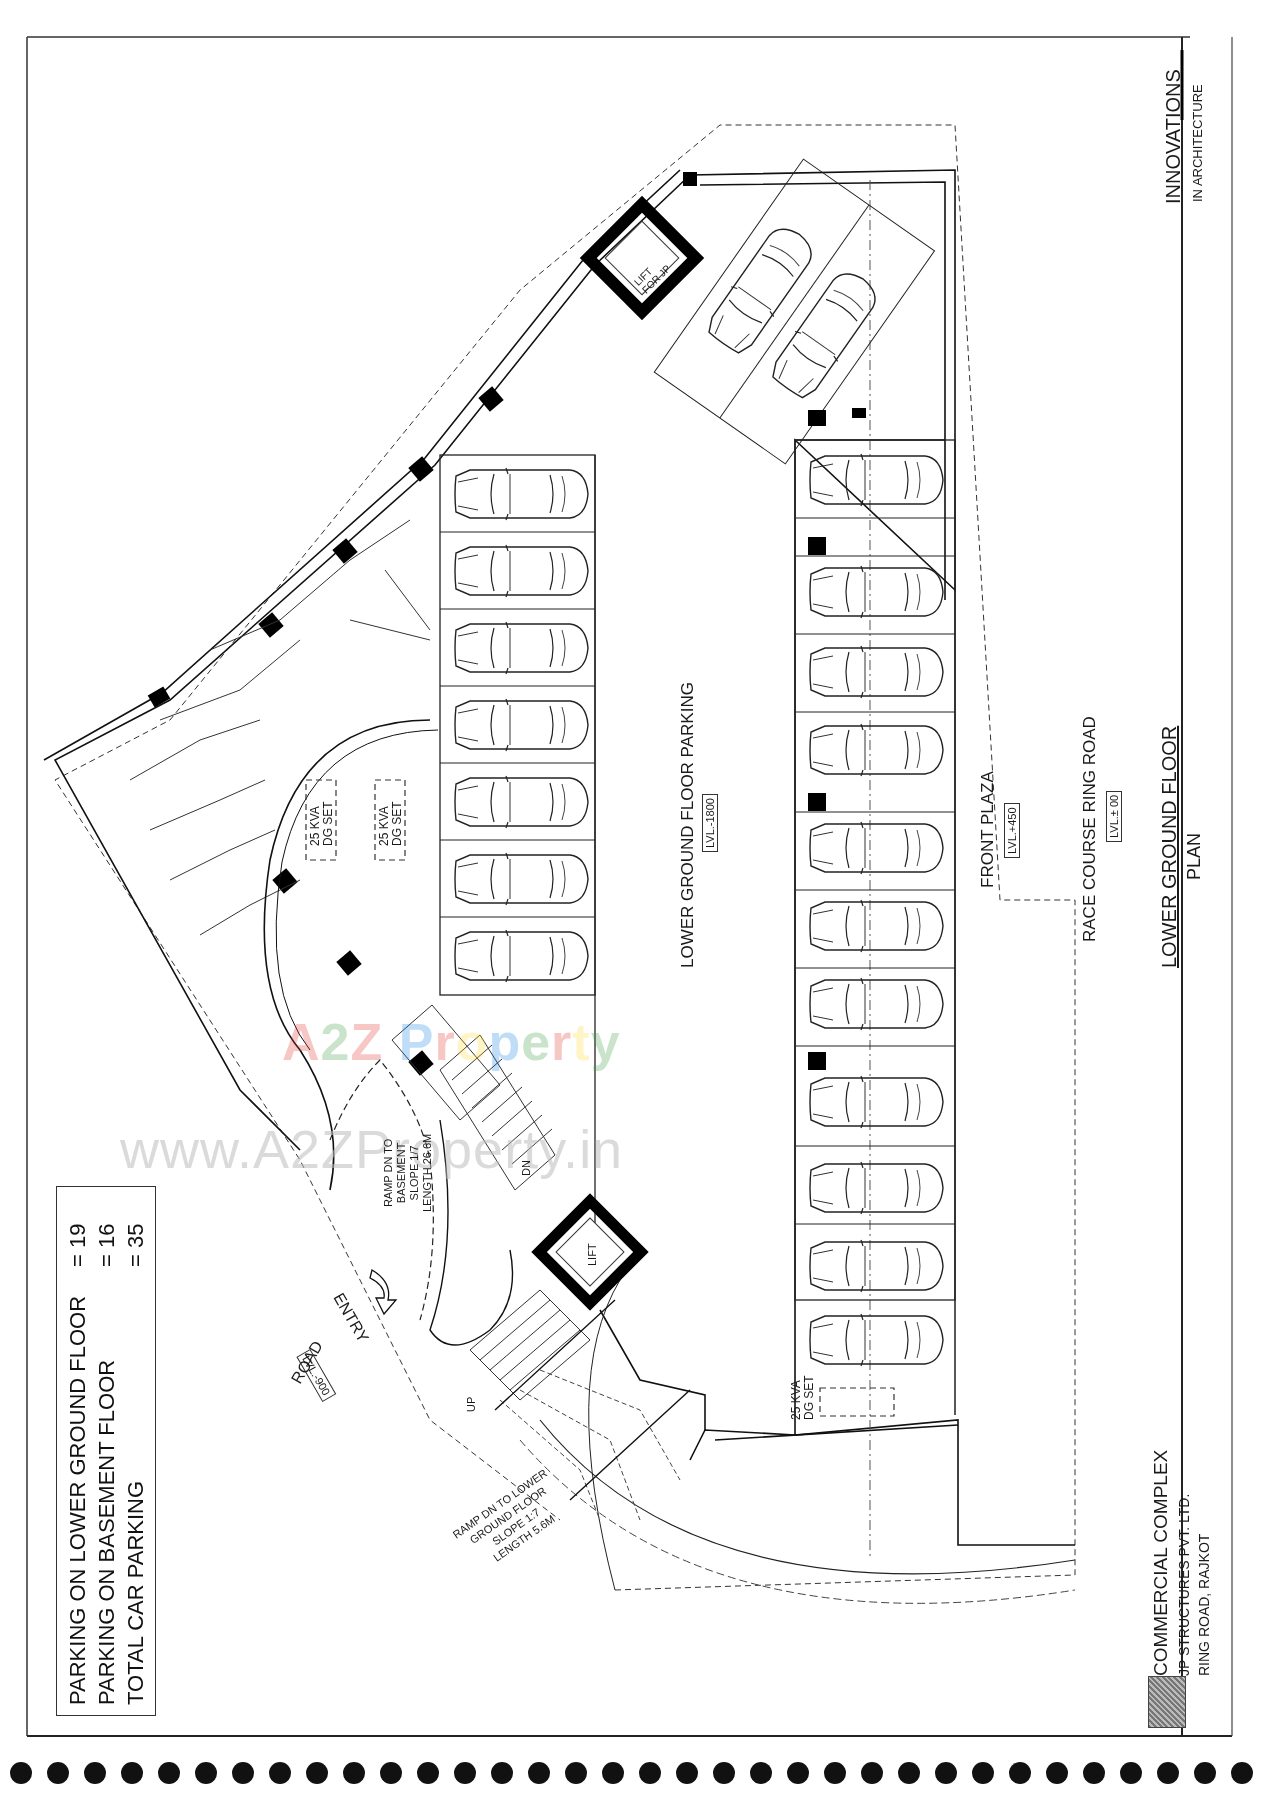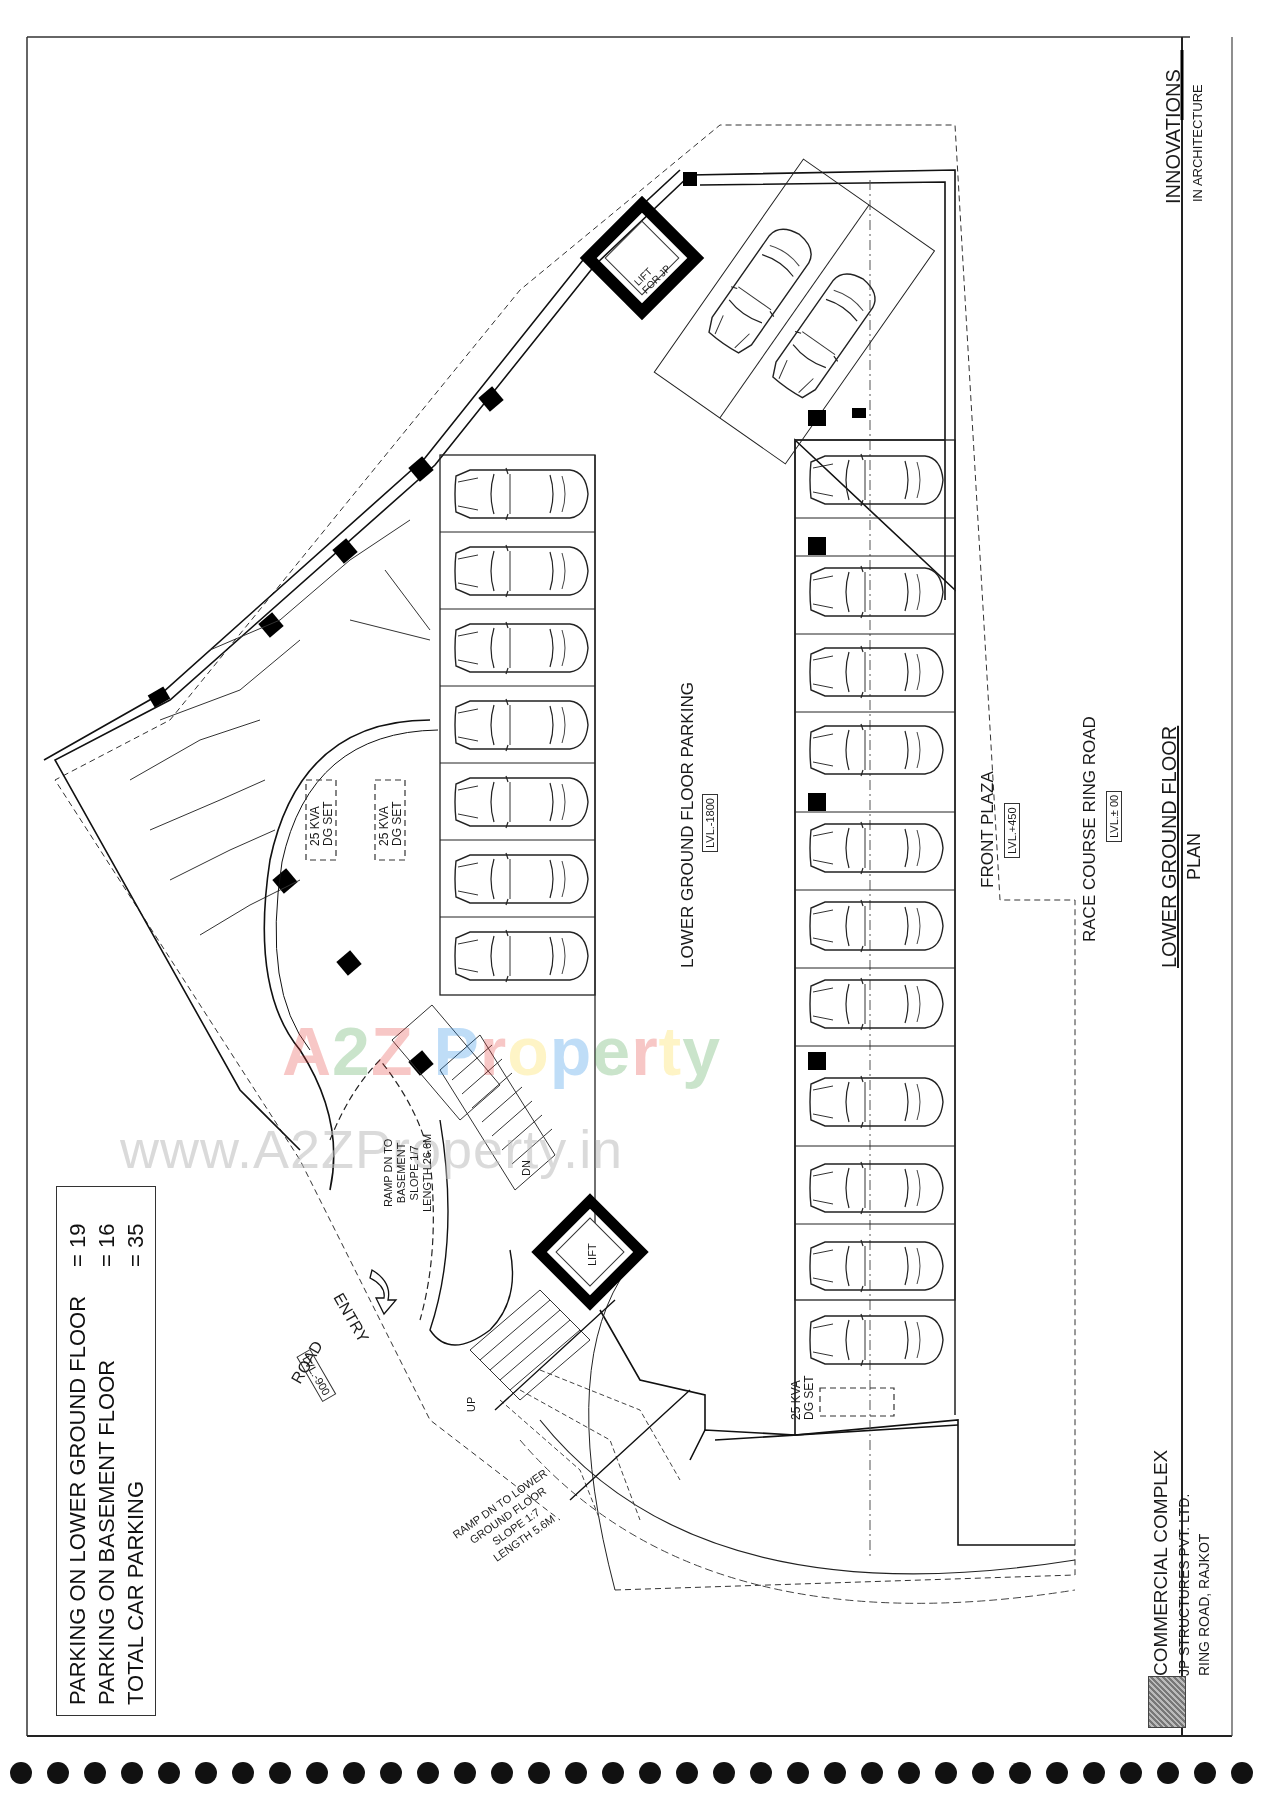--- a/index.html
+++ b/index.html
@@ -3,21 +3,21 @@
 <meta charset="utf-8">
 <style>
   html,body{margin:0;padding:0;background:#fff;}
   body{width:1268px;height:1796px;position:relative;overflow:hidden;font-family:"Liberation Sans",sans-serif;color:#111;}
   #plan{position:absolute;left:0;top:0;width:1268px;height:1796px;}
   .vtext{position:absolute;transform-origin:left top;white-space:nowrap;font-family:"Liberation Sans",sans-serif;color:#1a1a1a;}
   .rot{transform:rotate(-90deg);}
   .legend{position:absolute;left:56px;top:1716px;transform:rotate(-90deg);transform-origin:left top;width:530px;height:100px;border:1.5px solid #333;box-sizing:border-box;padding:6px 10px;font-size:22px;line-height:29px;}
   .legend .row{display:flex;justify-content:space-between;}
   .legend .val{width:70px;text-align:left;}
-  .watermark1{position:absolute;left:282px;top:1012px;font-size:68px;font-weight:bold;letter-spacing:1px;opacity:.28;white-space:nowrap;}
+  .watermark1{position:absolute;left:282px;top:1012px;font-size:52px;font-weight:bold;letter-spacing:1px;opacity:.28;white-space:nowrap;}
   .watermark2{position:absolute;left:120px;top:1118px;font-size:54px;color:#bdbdbd;opacity:.55;white-space:nowrap;letter-spacing:1px;}
   .lvlbox{border:1px solid #333;padding:1px 3px;font-size:11px;}
   .punch{position:absolute;top:1762px;width:22px;height:22px;border-radius:50%;background:#111;}
 </style>
 </head>
 <body>
 
 <svg id="plan" viewBox="0 0 1268 1796" xmlns="http://www.w3.org/2000/svg">
   <defs>
     <g id="car">

